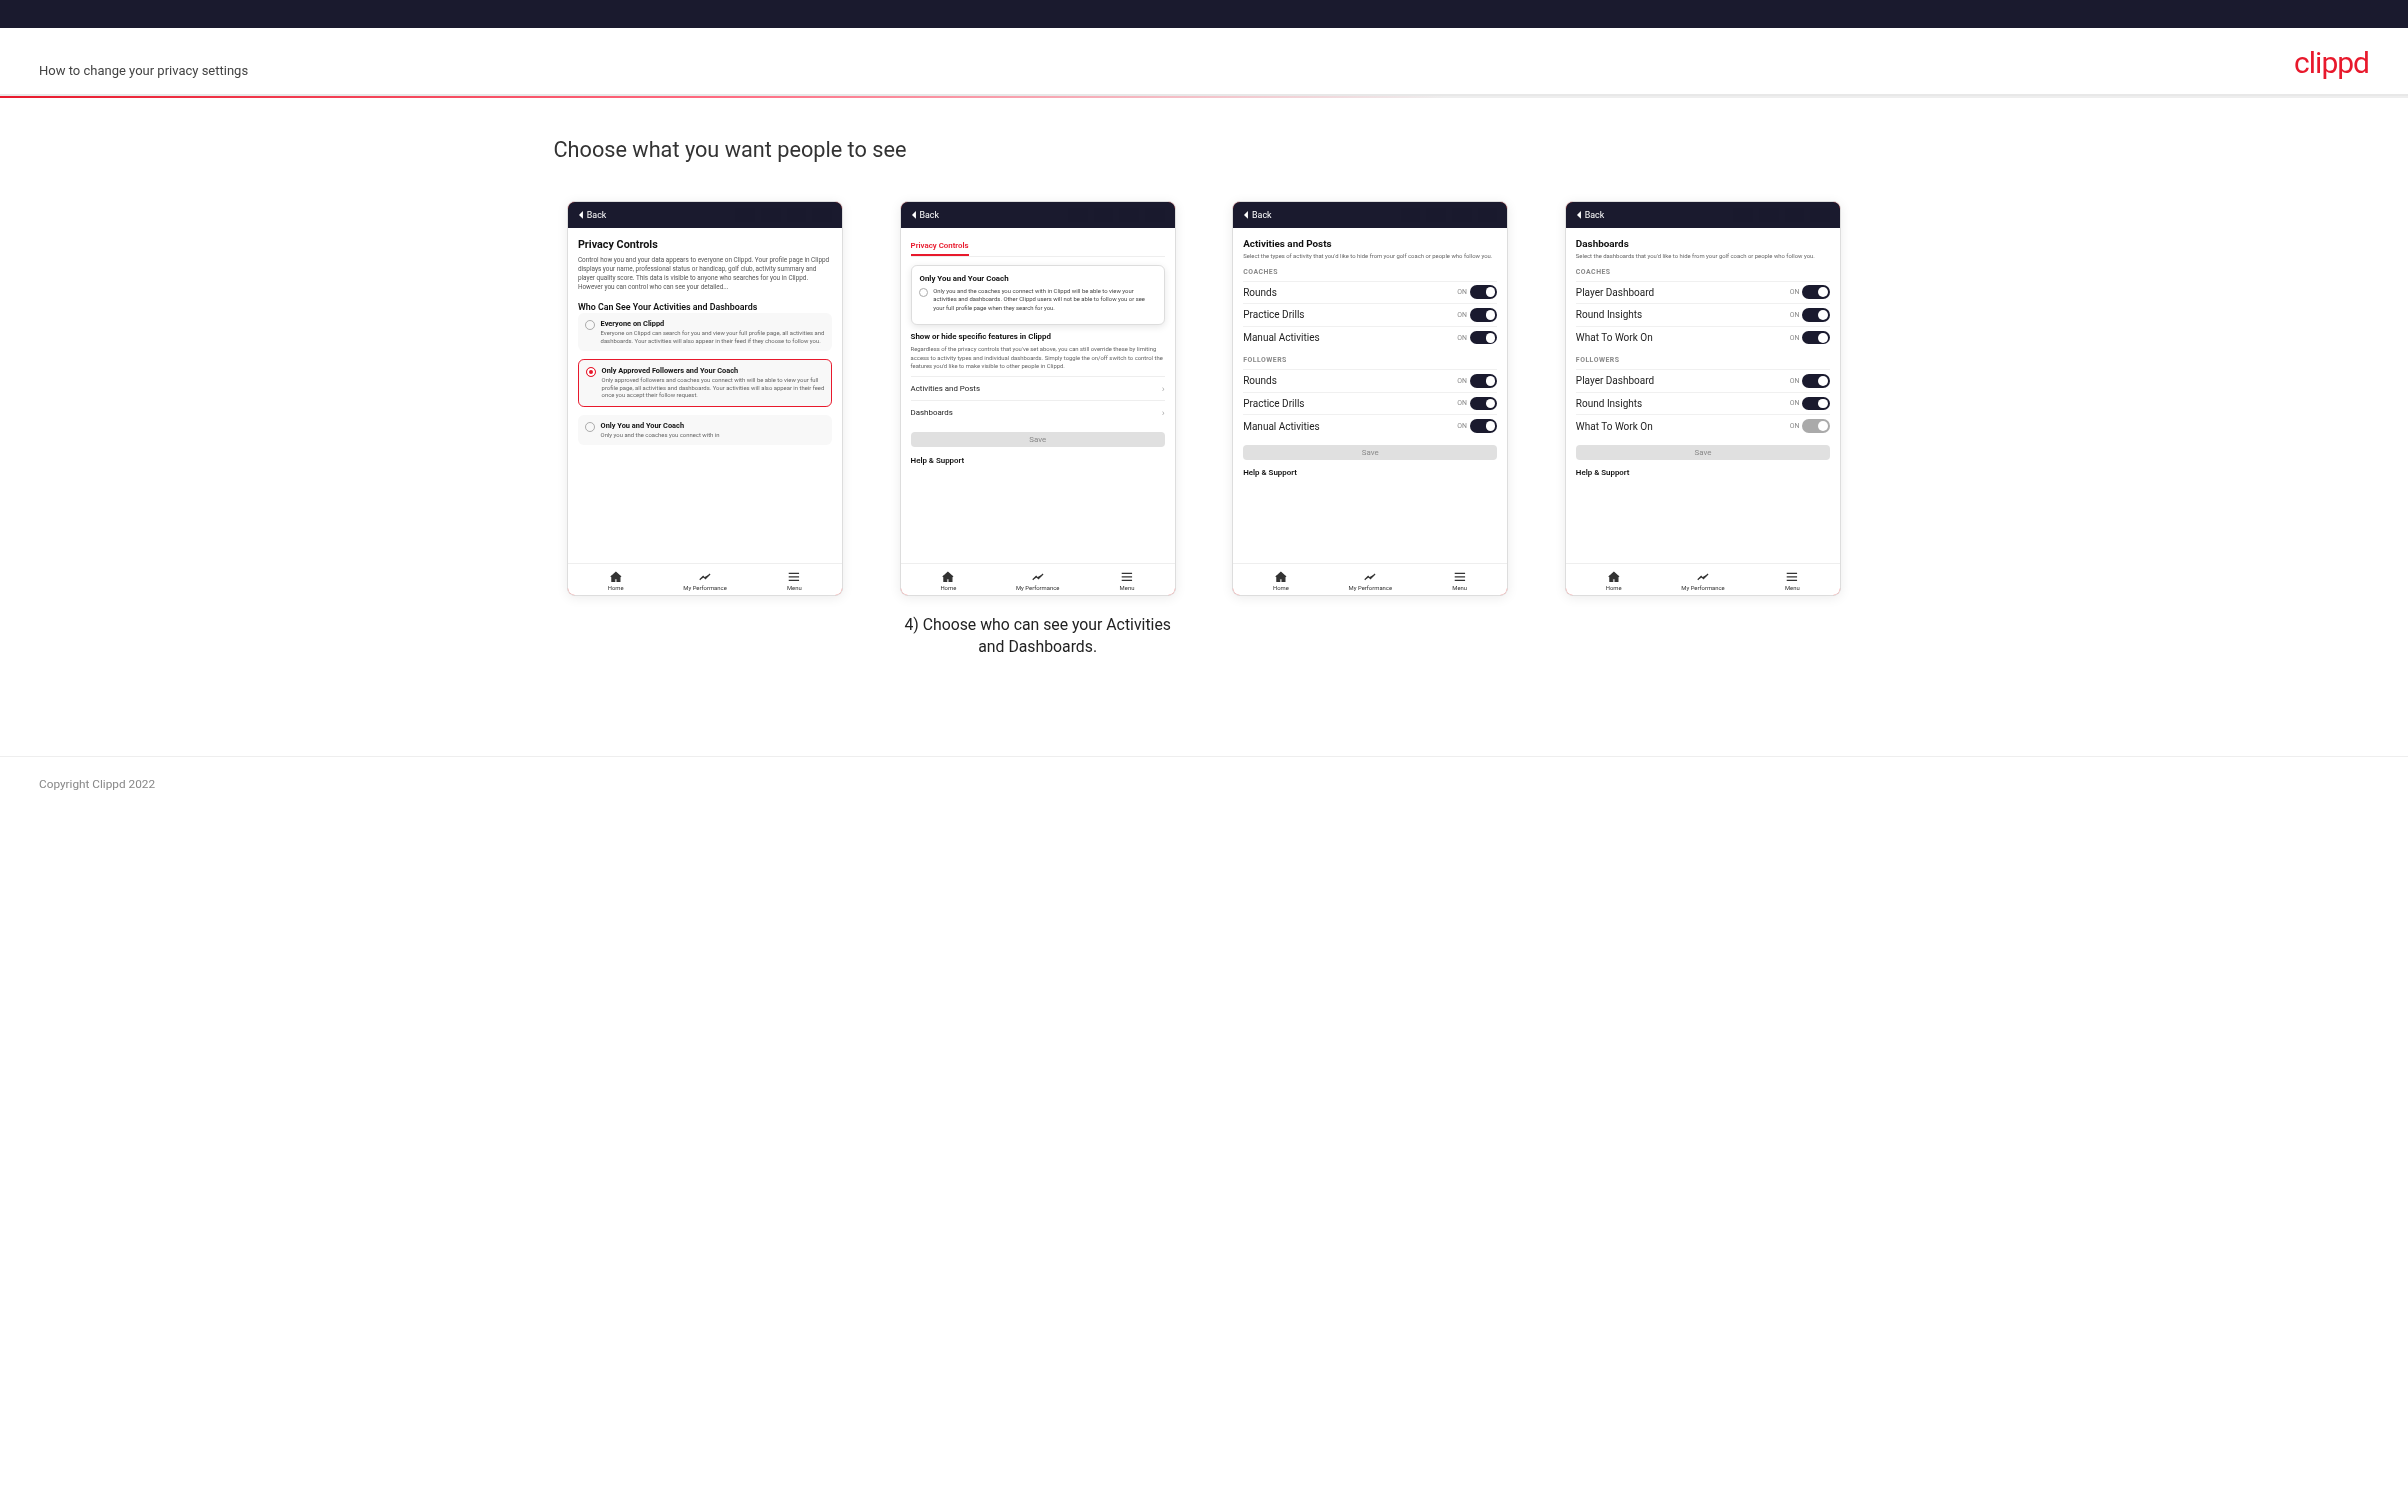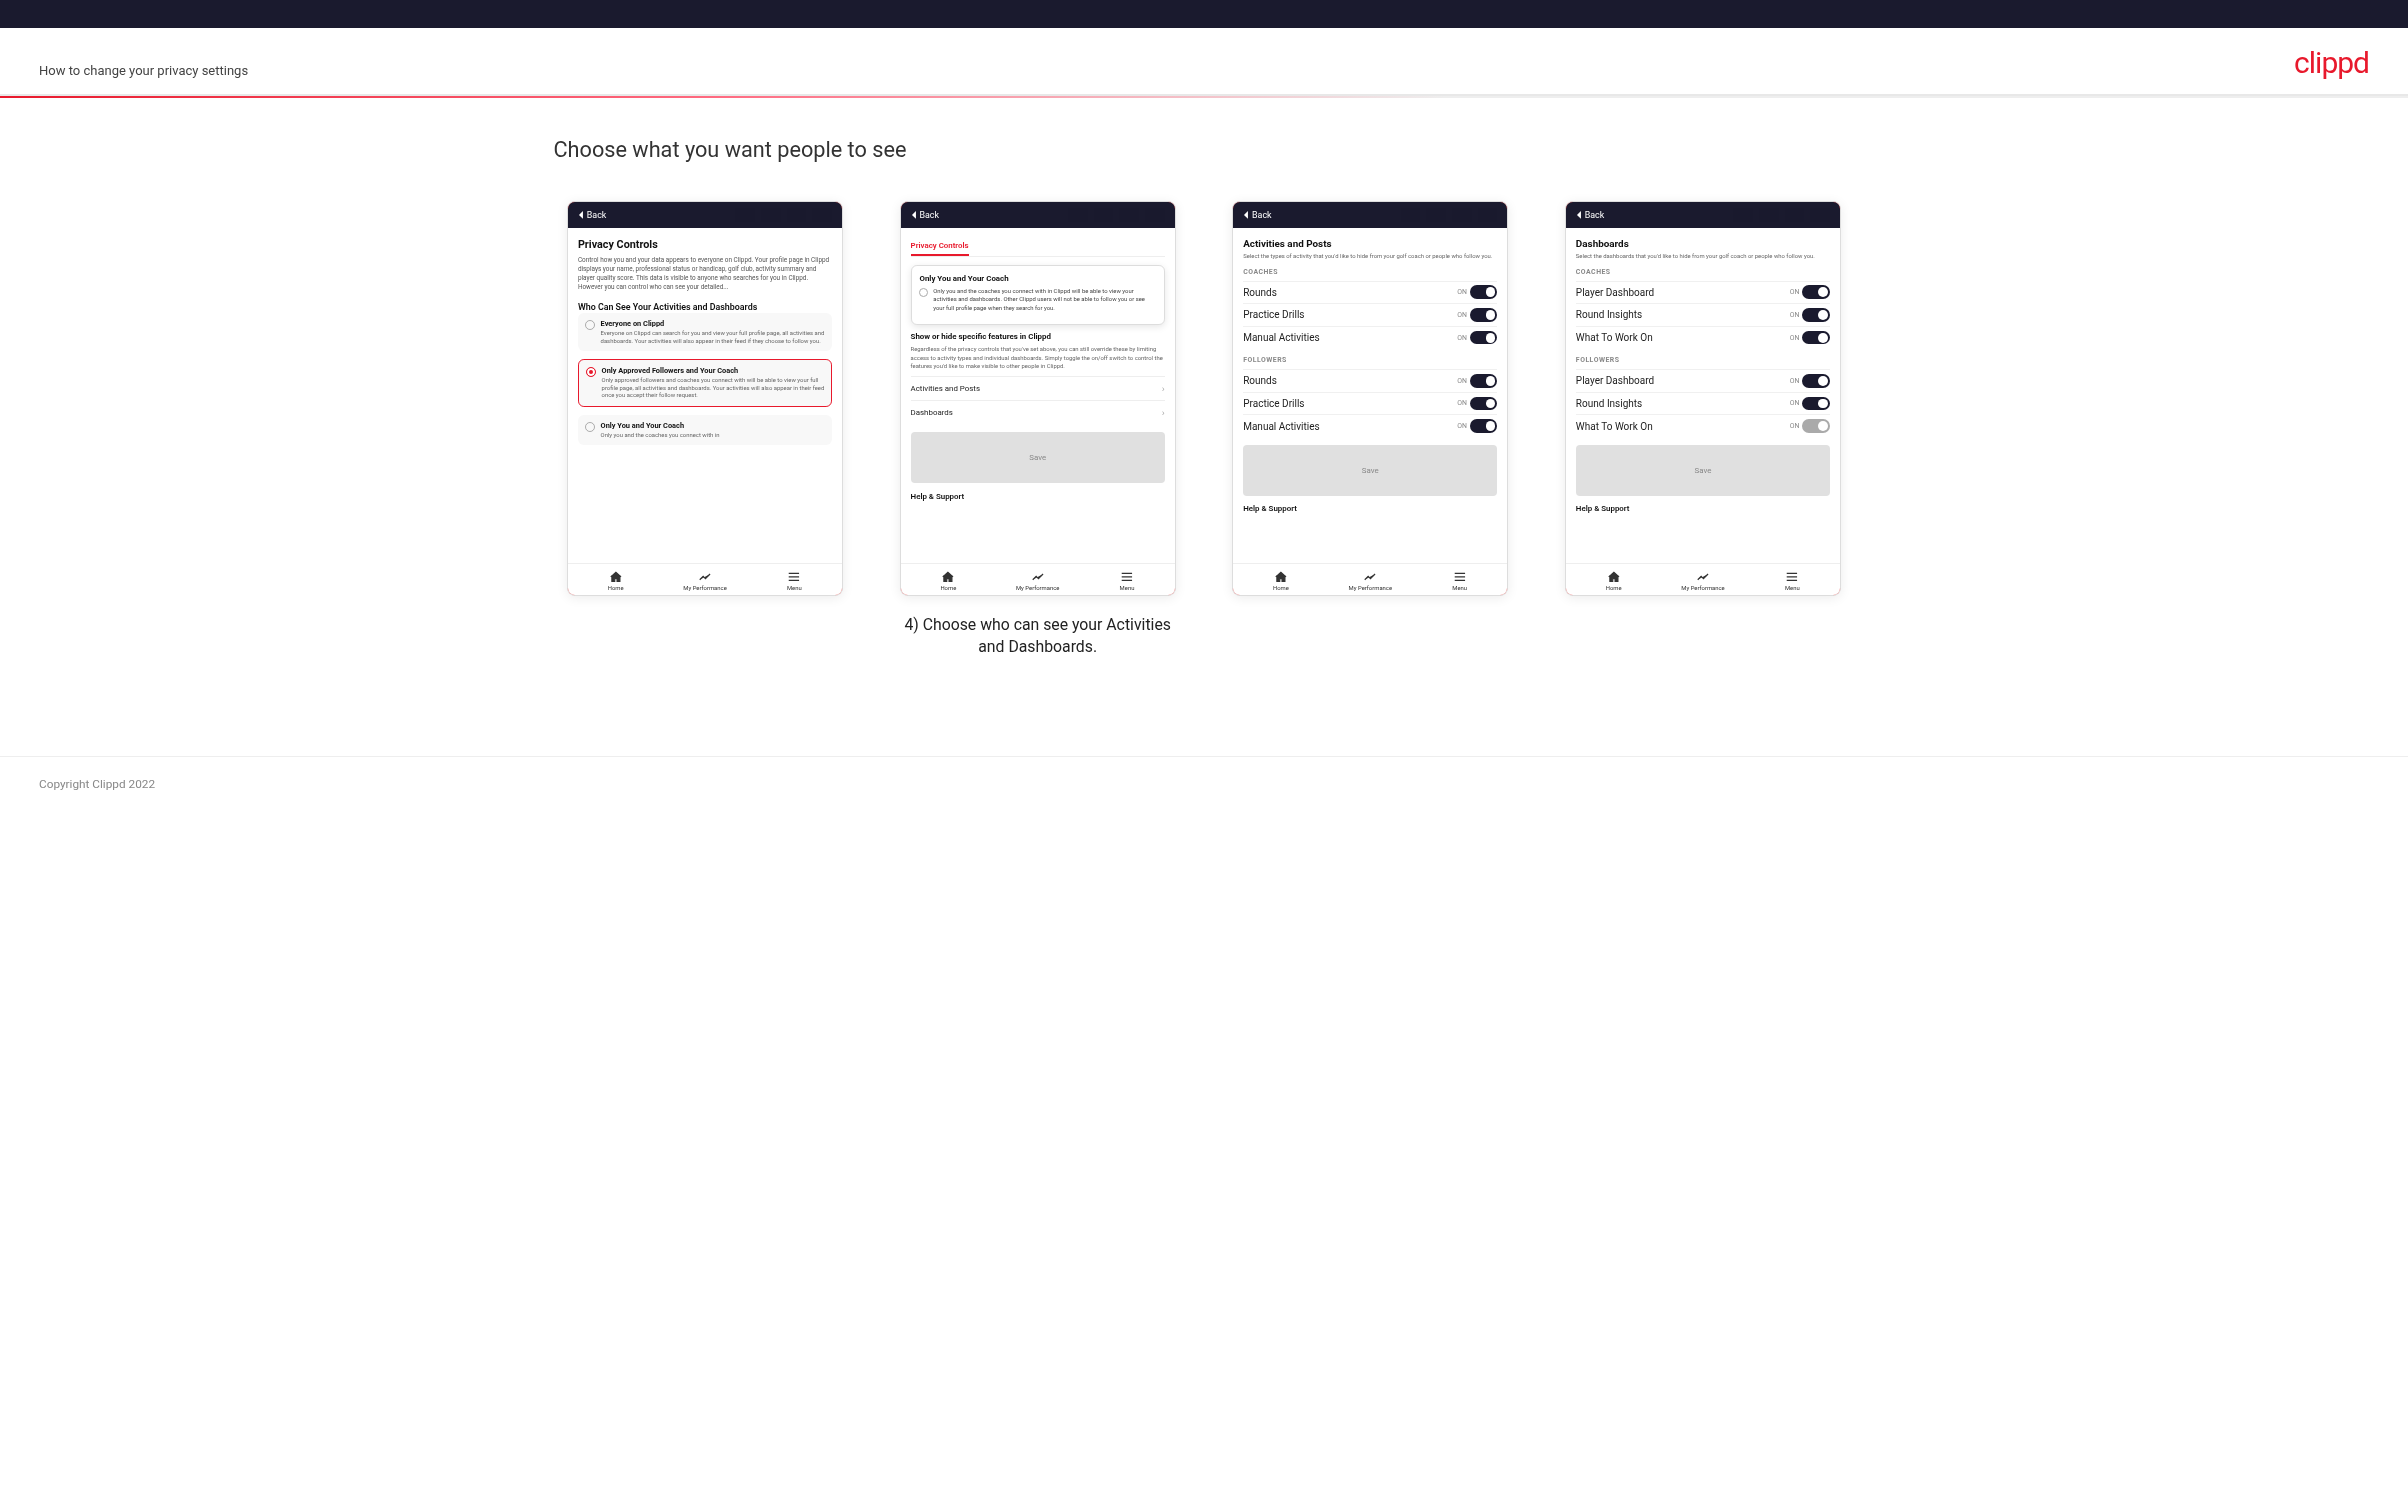--- a/index.html
+++ b/index.html
@@ -307,21 +307,21 @@
       color: #888;
       margin-right: 3px;
     }
     .toggle-right {
       display: flex;
       align-items: center;
       text-align: center;
     }
     .save-btn {
       width: 100%;
-      padding: 21px;
+      padding: 3px;
       background: #e0e0e0;
       border: none;
       border-radius: 3.9px;
       font-size: 7.9px;
       color: #888;
       margin-top: 7.9px;
       text-align: center;
     }
 
     

